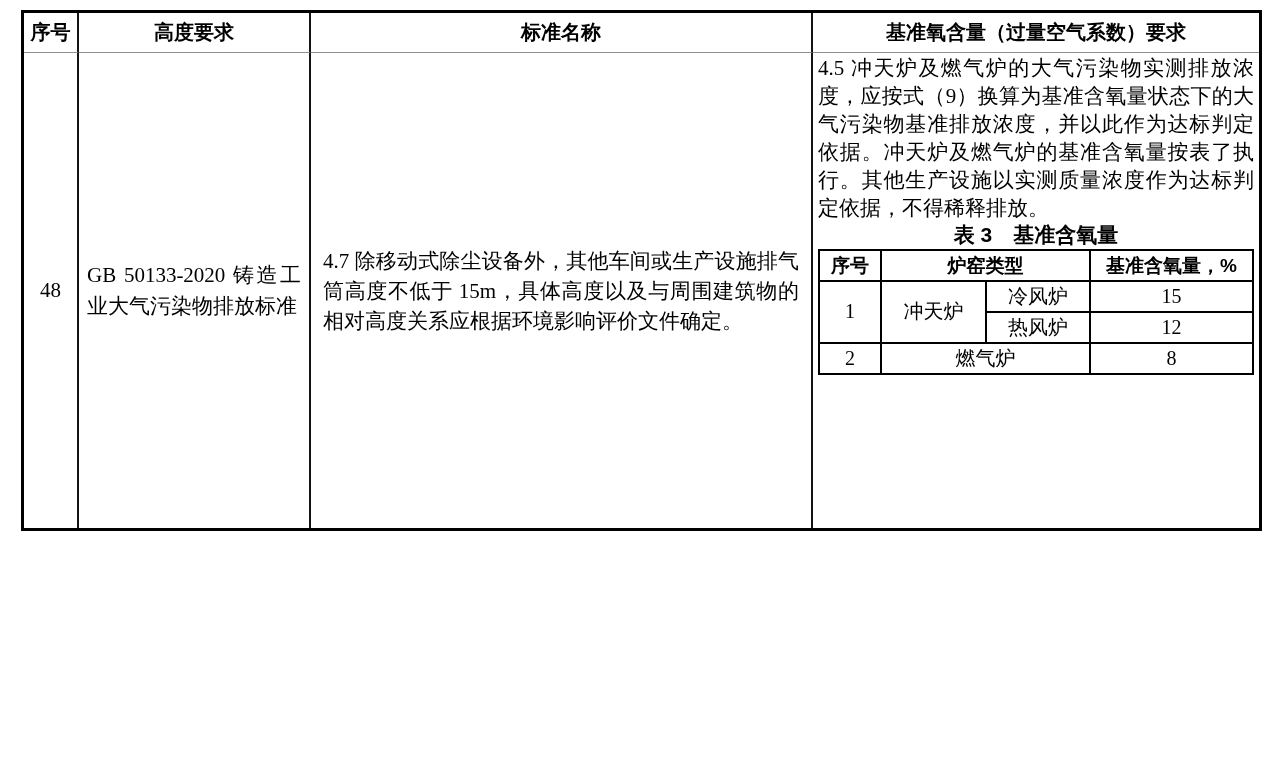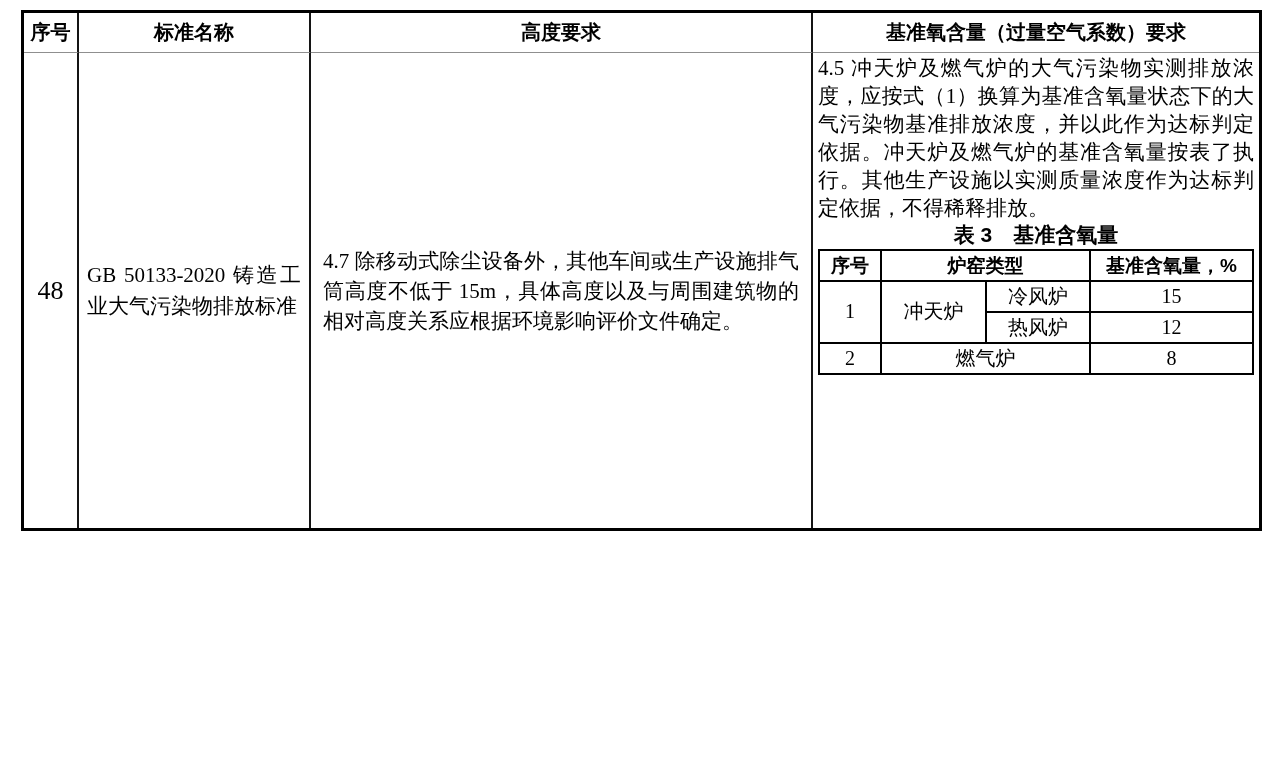--- a/index.html
+++ b/index.html
@@ -43,21 +43,21 @@
   }
   .center-cell {
     display: flex;
     align-items: center;
     justify-content: center;
   }
   .mid-cell {
     display: flex;
     align-items: center;
   }
-  .cell-no { font-size: 26px; }
+  .cell-no { font-size: 21px; }
   .cell-name { padding: 0 8px; }
   .cell-name .jtext {
     width: 100%;
     font-size: 21px;
     line-height: 31px;
     text-align: justify;
   }
   .cell-height { padding: 0 12px; }
   .cell-height .jtext {
     width: 100%;
@@ -110,43 +110,43 @@
 </style>
 </head>
 <body>
 
 <div class="doc-table">
 
   <div class="hcell vline">
     <span>序号</span>
   </div>
   <div class="hcell vline">
-    <span>标准名称</span>
+    <span>高度要求</span>
   </div>
   <div class="hcell vline">
-    <span>高度要求</span>
+    <span>标准名称</span>
   </div>
   <div class="hcell">
     <span>基准氧含量（过量空气系数）要求</span>
   </div>
 
   <div class="bcell vline center-cell cell-no">
     <span>48</span>
   </div>
 
   <div class="bcell vline mid-cell cell-name">
     <div class="jtext">GB 50133-2020 铸造工业大气污染物排放标准</div>
   </div>
 
   <div class="bcell vline mid-cell cell-height">
     <div class="jtext">4.7 除移动式除尘设备外，其他车间或生产设施排气筒高度不低于 15m，具体高度以及与周围建筑物的相对高度关系应根据环境影响评价文件确定。</div>
   </div>
 
   <div class="bcell cell-oxy">
-    <p>4.5 冲天炉及燃气炉的大气污染物实测排放浓度，应按式（1）换算为基准含氧量状态下的大气污染物基准排放浓度，并以此作为达标判定依据。冲天炉及燃气炉的基准含氧量按表了执行。其他生产设施以实测质量浓度作为达标判定依据，不得稀释排放。</p>
+    <p>4.5 冲天炉及燃气炉的大气污染物实测排放浓度，应按式（9）换算为基准含氧量状态下的大气污染物基准排放浓度，并以此作为达标判定依据。冲天炉及燃气炉的基准含氧量按表了执行。其他生产设施以实测质量浓度作为达标判定依据，不得稀释排放。</p>
 
     <div class="t3-title">表 3　基准含氧量</div>
 
     <table class="t3">
       <colgroup>
         <col style="width:62px">
         <col style="width:105px">
         <col style="width:104px">
         <col>
       </colgroup>

